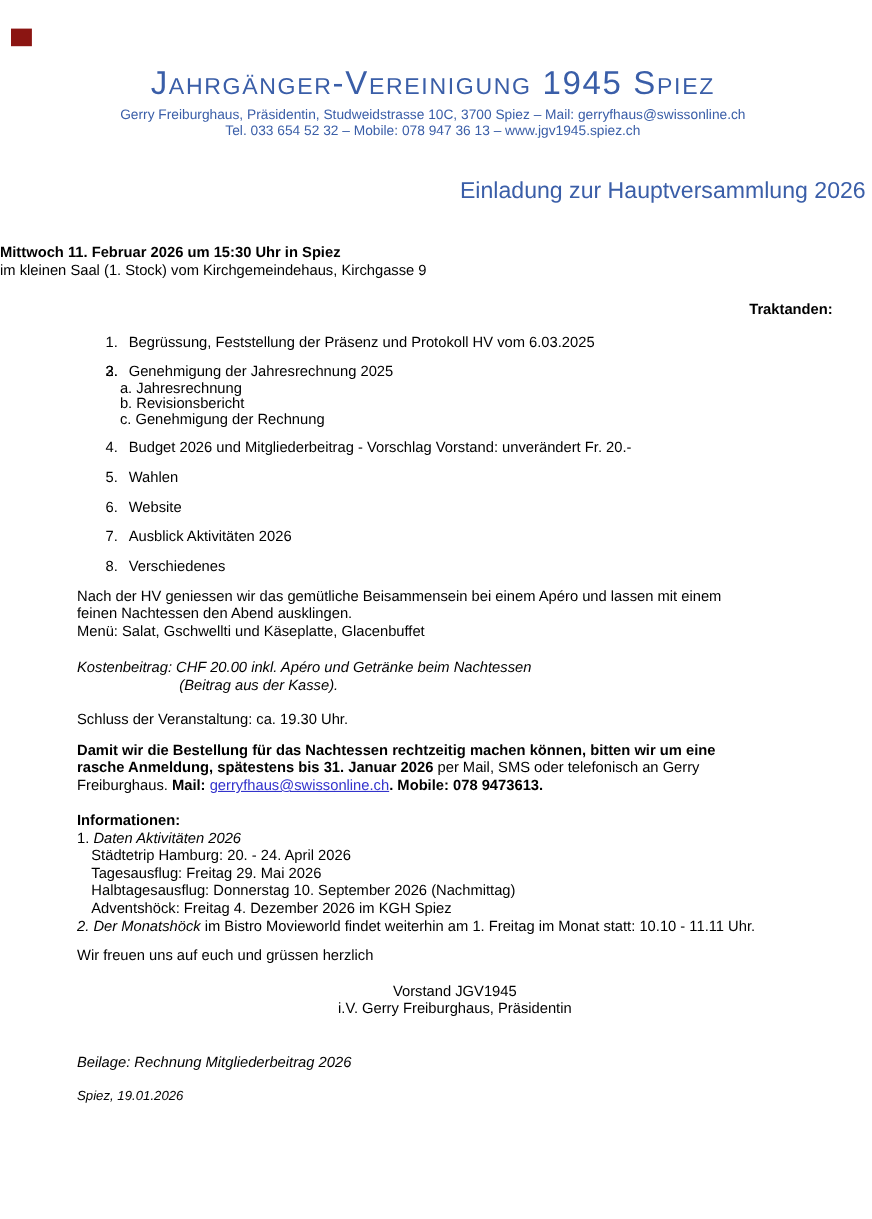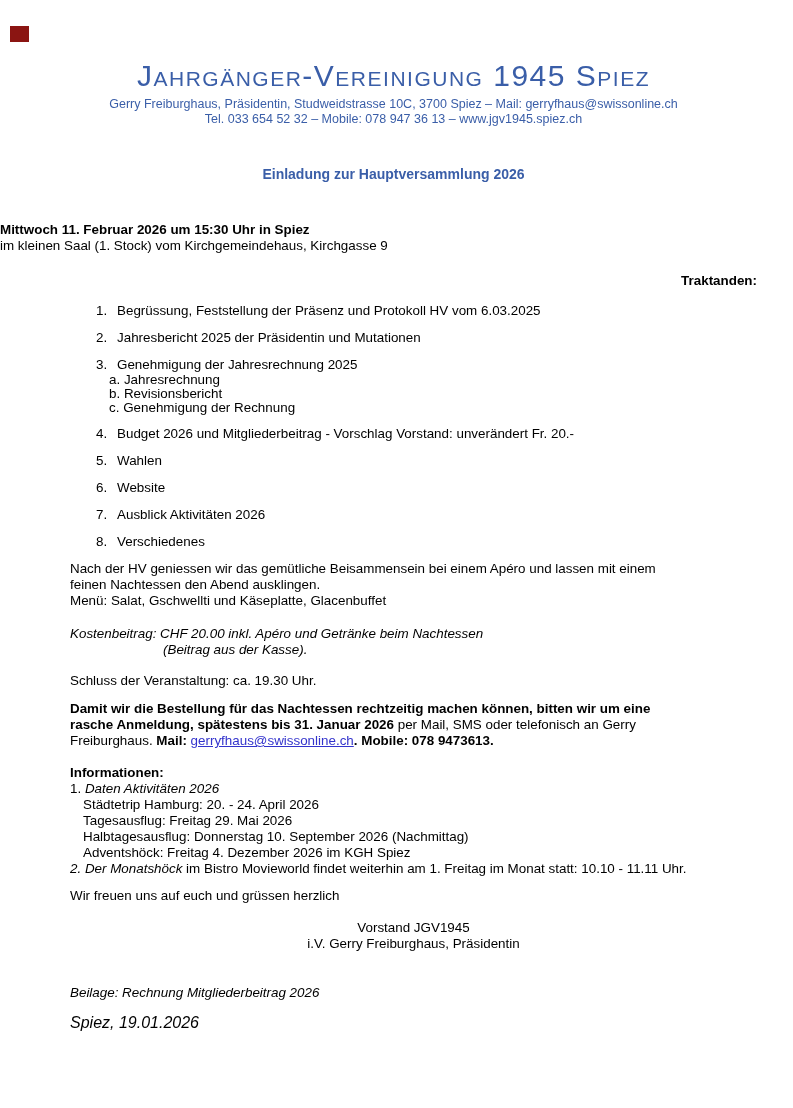--- a/index.html
+++ b/index.html
@@ -14,22 +14,22 @@
     overflow:hidden;
   }
   .red-mark{position:absolute;left:10px;top:26px;width:19px;height:16px;background:#8B1512;}
   .letterhead{padding-top:60px;text-align:center;color:#3A5EA8;}
   .org-title{
     font-size:30px;line-height:32px;letter-spacing:1.5px;
     font-variant:small-caps;font-weight:normal;white-space:nowrap;
   }
   .contact{margin-top:5px;font-size:12.5px;line-height:15px;white-space:nowrap;}
   .doc-title{
-    margin-top:36px;text-align:center;
-    font-size:14px;line-height:22px;font-weight:bold;color:#3A5EA8;white-space:nowrap;
+    margin-top:36px;text-align:right;
+    font-size:21px;line-height:22px;font-weight:normal;color:#3A5EA8;white-space:nowrap;
   }
   .event{margin-top:37px;text-align:left;}
   .event .dt{font-weight:bold;}
   .event div{white-space:nowrap;}
   .body{padding:0 30px 0 70px;}
   .traktanden{margin-top:19px;font-weight:bold;text-align:right;}
   .agenda{margin-top:14px;padding-left:26px;}
   .agenda-item{position:relative;padding-left:21px;margin-bottom:11px;white-space:nowrap;}
   .agenda-item .num{position:absolute;left:0;}
   .agenda-item .subs{margin-left:-8px;line-height:14px;white-space:nowrap;}
@@ -43,21 +43,21 @@
   .b{font-weight:bold;}
   .i{font-style:italic;}
   a.email-link{color:#3333CC;text-decoration:underline;font-weight:normal;}
   .info-heading{margin-top:16px;font-weight:bold;}
   .info-block div{white-space:nowrap;}
   .info-sub{padding-left:13px;}
   .greeting{margin-top:11px;white-space:nowrap;}
   .signature{margin-top:16px;}
   .signature div{white-space:nowrap;text-align:center;}
   .enclosure{margin-top:33px;font-style:italic;white-space:nowrap;}
-  .place-date{margin-top:14px;font-style:italic;font-size:16px;white-space:nowrap;}
+  .place-date{margin-top:14px;font-style:italic;font-size:12px;white-space:nowrap;}
 </style>
 </head>
 <body>
 
 <div class="page">
 
   <div class="red-mark"></div>
 
   <div class="letterhead">
     <div class="org-title">Jahrgänger-Vereinigung 1945 Spiez</div>
@@ -73,21 +73,21 @@
     <div class="dt">Mittwoch 11. Februar 2026 um 15:30 Uhr in Spiez</div>
     <div>im kleinen Saal (1. Stock) vom Kirchgemeindehaus, Kirchgasse 9</div>
   </div>
 
   <div class="body">
 
     <div class="traktanden">Traktanden:</div>
 
     <div class="agenda">
         <div class="agenda-item"><span class="num">1.</span><span>Begrüssung, Feststellung der Präsenz und Protokoll HV vom 6.03.2025</span></div>
-        <div class="agenda-item"><span class="num">2.</span><span>Jahresbericht 2025 der Präsidentin und Mutationen</span></div>
+        <div class="agenda-item"><span class="num">2.</span></div>
         <div class="agenda-item"><span class="num">3.</span><span>Genehmigung der Jahresrechnung 2025</span><div class="subs">
             <div>a. Jahresrechnung</div>
             <div>b. Revisionsbericht</div>
             <div>c. Genehmigung der Rechnung</div>
           </div></div>
         <div class="agenda-item"><span class="num">4.</span><span>Budget 2026 und Mitgliederbeitrag - Vorschlag Vorstand: unverändert Fr. 20.-</span></div>
         <div class="agenda-item"><span class="num">5.</span><span>Wahlen</span></div>
         <div class="agenda-item"><span class="num">6.</span><span>Website</span></div>
         <div class="agenda-item"><span class="num">7.</span><span>Ausblick Aktivitäten 2026</span></div>
         <div class="agenda-item"><span class="num">8.</span><span>Verschiedenes</span></div>

